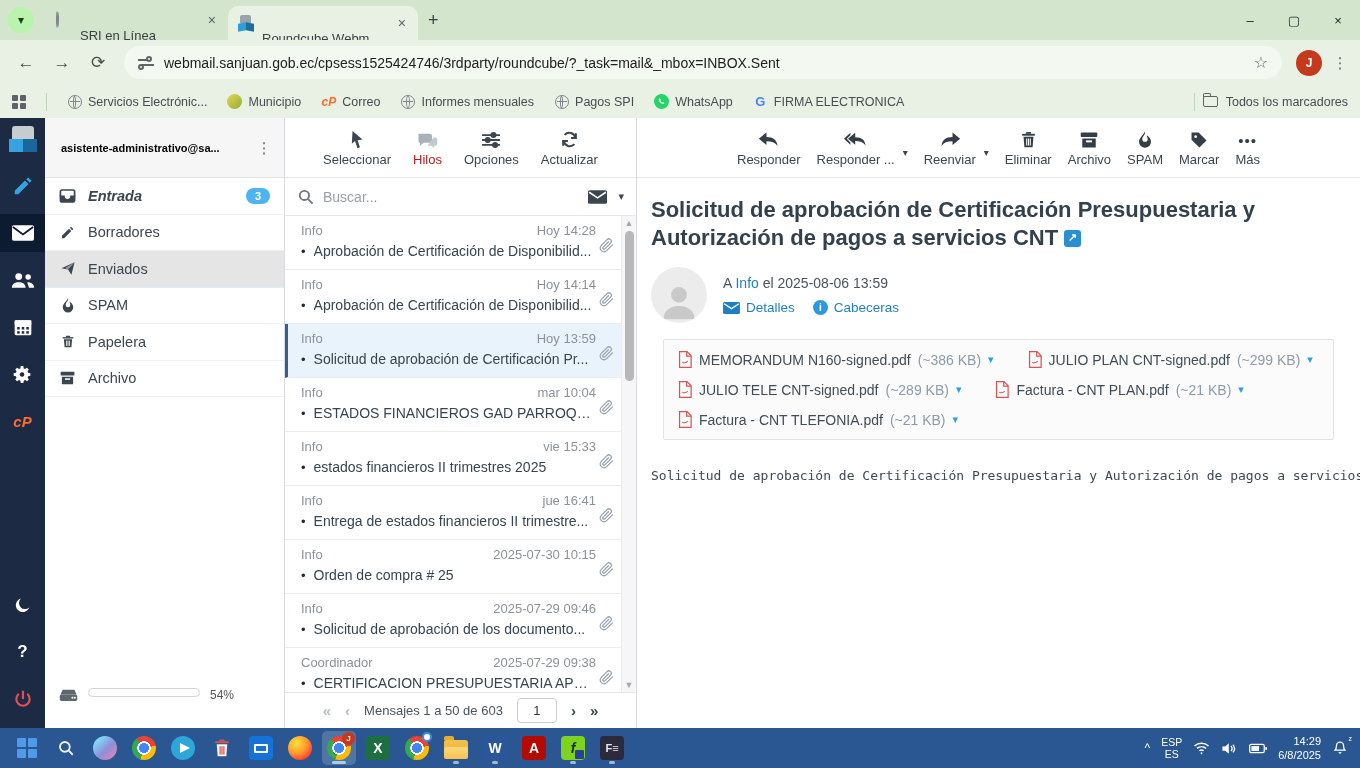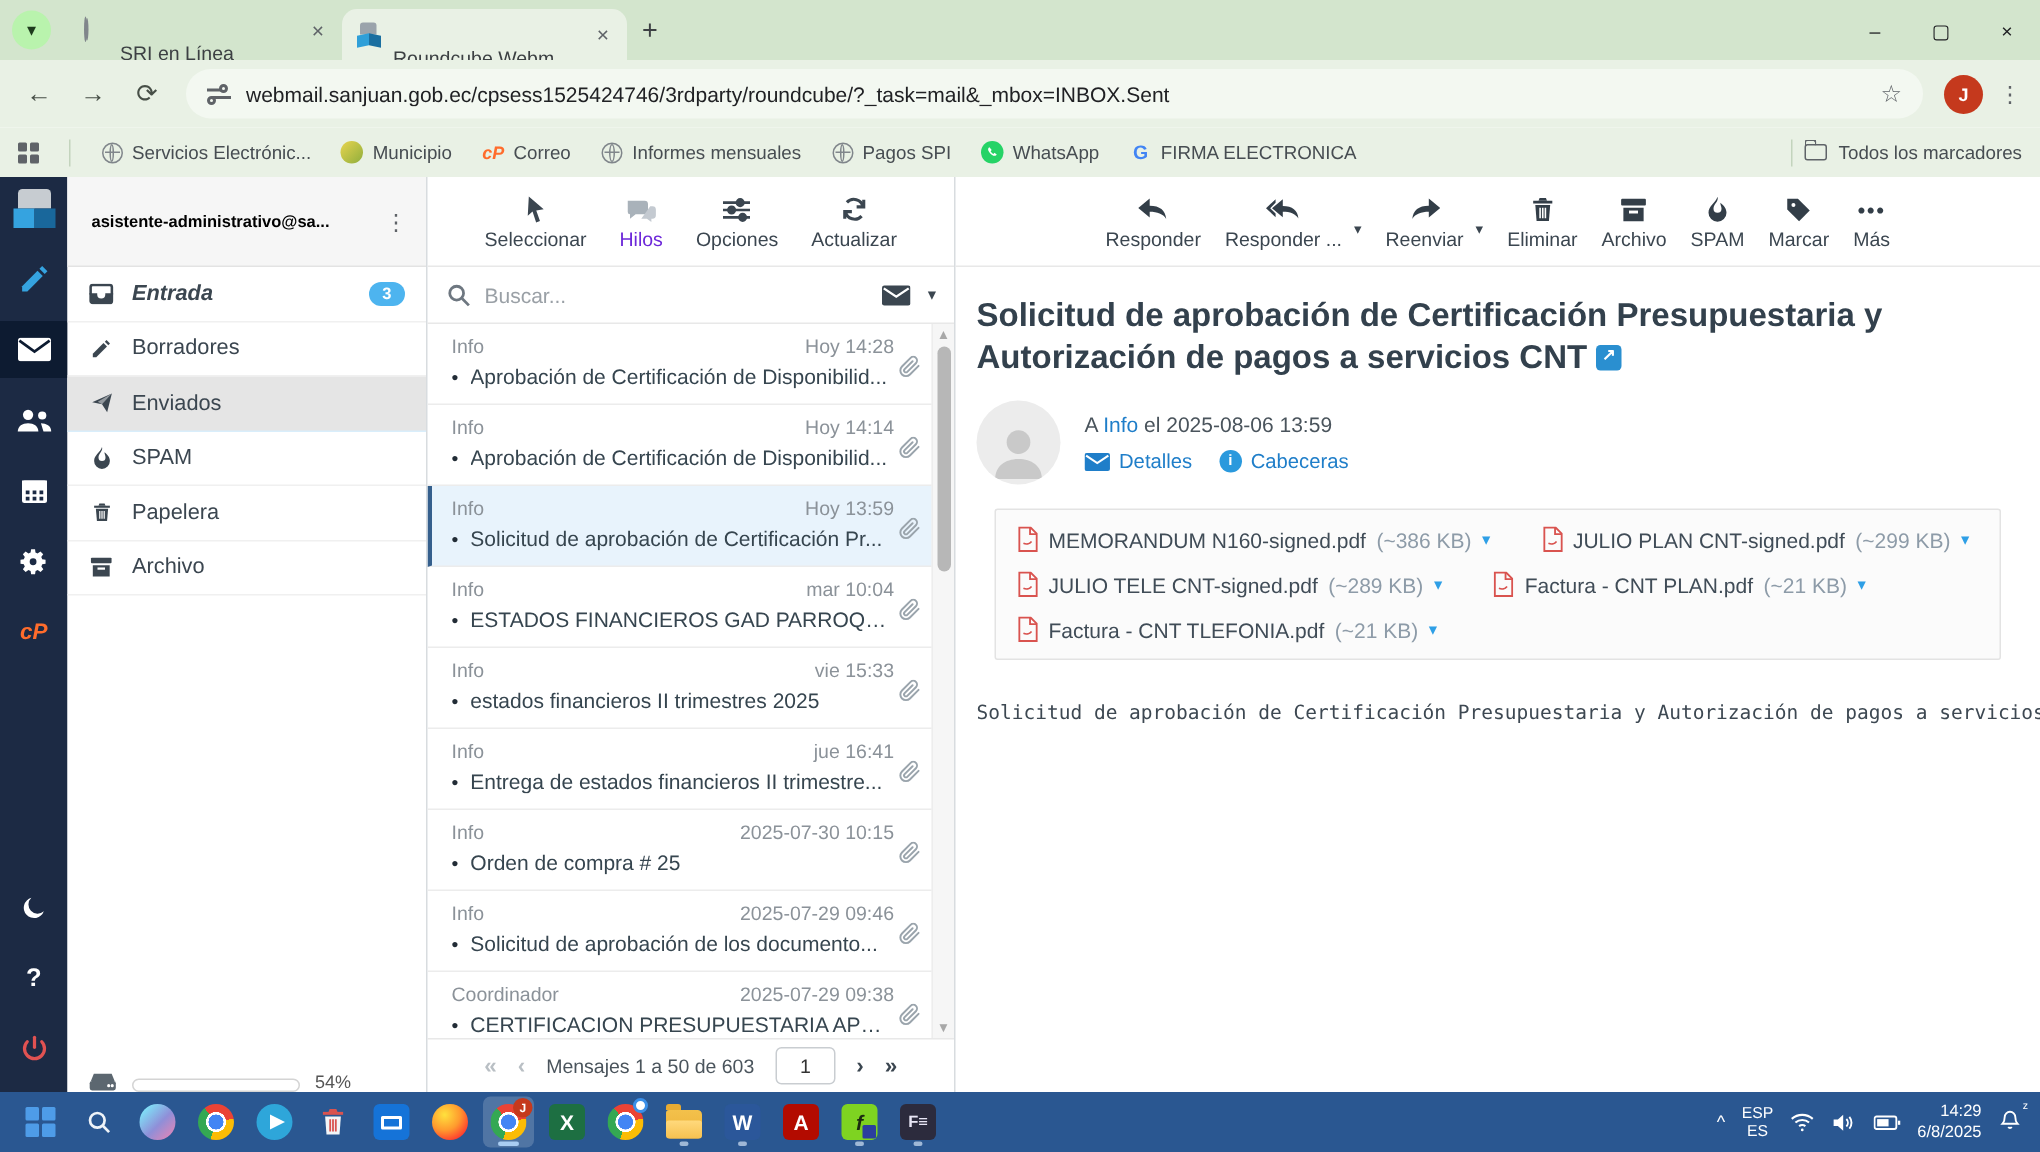--- a/index.html
+++ b/index.html
@@ -70,29 +70,29 @@
 
   .folderscol { width:240px; border-right:1px solid #d8dcdf; display:flex; flex-direction:column; flex:0 0 auto; background:#fff; }
   .acct { height:60px; background:#f6f6f6; border-bottom:1px solid #e3e3e3; display:flex; align-items:center; padding:0 10px 0 16px; }
   .acct-name { flex:1; font-size:11px; font-weight:bold; color:#000000; white-space:nowrap; overflow:hidden; text-overflow:ellipsis; }
   .folder { height:36.5px; display:flex; align-items:center; gap:12px; padding:0 14px; font-size:14.5px; color:#3b4650; border-bottom:1px solid #f0f0f0; }
   .folder .f-ico { width:17px; display:flex; justify-content:center; flex:0 0 auto; }
   .folder .f-name { flex:1; white-space:nowrap; overflow:hidden; }
   .folder.inbox .f-name { font-weight:bold;font-style:italic; }
   .folder.sel { background:#e5e5e5; border-bottom:1px solid #d9eefb; }
   .badge { background:#4db4ef; color:#fff; font-size:11px; font-weight:bold; border-radius:9px; padding:2px 9px; }
-  .quota { margin-top:auto; height:40px; display:flex; align-items:flex-end; gap:10px; padding:0 14px; }
+  .quota { margin-top:auto; height:40px; display:flex; align-items:flex-start; gap:10px; padding:0 14px; }
   .qtrack { width:112px; height:9px; border:1px solid #d4d4d4; border-radius:5px; background:#fff; overflow:hidden; }
   .qfill { height:100%; width:54%; background:#56b6ea; border-radius:5px 0 0 5px; }
   .qpct { font-size:12px; color:#555; }
 
   .listcol { width:352px; border-right:1px solid #d8dcdf; display:flex; flex-direction:column; flex:0 0 auto; }
   .ltoolbar { height:60px; border-bottom:1px solid #e8e8e8; display:flex; align-items:center; justify-content:center; gap:22px; flex:0 0 auto; }
   .tbtn { display:flex; flex-direction:column; align-items:center; gap:3px; color:#3b4650; font-size:13px; }
-  .tbtn.disabled { color:#6d28d9; }
+  .tbtn.disabled { color:#b91c1c; }
   .tbtn .ticon { height:20px; display:flex; align-items:flex-end; }
   .searchrow { height:38px; border-bottom:1px solid #e8e8e8; display:flex; align-items:center; padding:0 12px; gap:9px; flex:0 0 auto; }
   .searchrow input { border:none; outline:none; flex:1; font-size:14px; color:#333; background:transparent; font-family:"Liberation Sans",sans-serif; }
   .searchrow input::placeholder { color:#9aa0a6; }
   .srch-caret { color:#3b4650; font-size:11px; margin-left:2px; }
 
   .rows { flex:1; overflow:hidden; position:relative; }
   .mrow { height:54px; padding:7px 40px 0 16px; border-bottom:1px solid #ececec; position:relative; }
   .mrow.sel { background:#e8f3fc; border-left:3px solid #355f8c; padding-left:13px; }
   .mrow-top { display:flex; justify-content:space-between; font-size:13px; color:#8b9299; margin-bottom:5px; }

